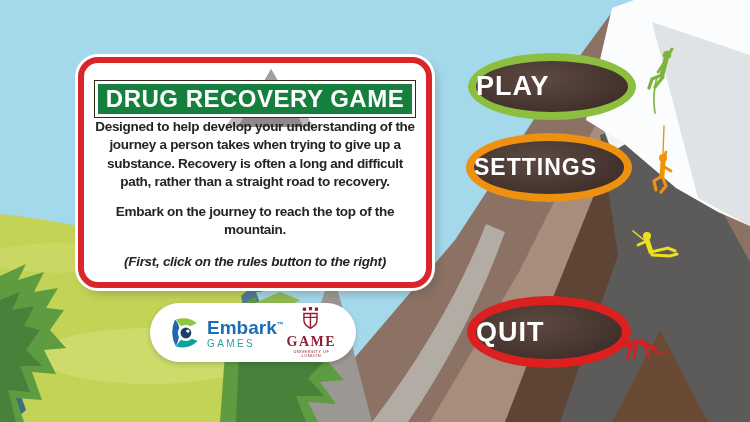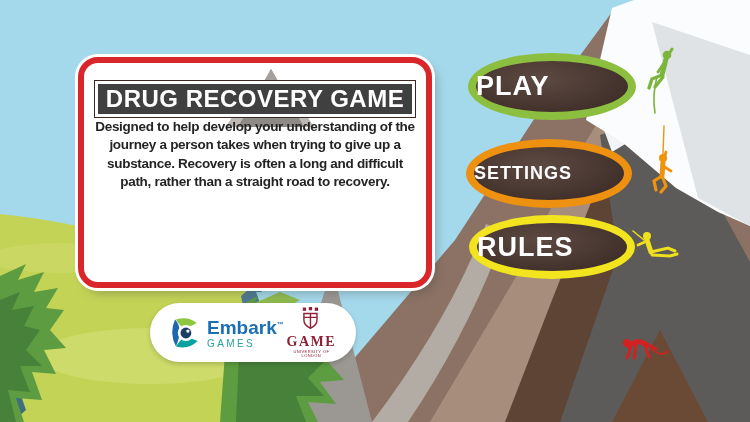--- a/index.html
+++ b/index.html
@@ -12,41 +12,41 @@
   
   .card{
     position:absolute;left:78px;top:57px;width:354px;height:231px;
     box-sizing:border-box;background:#fff;border:6px solid #D8262B;border-radius:20px;
     box-shadow:0 0 0 3px #ffffff,5px 6px 10px rgba(70,70,70,.30);
     text-align:center;overflow:hidden;
   }
   .peaks{position:absolute;left:132px;top:6px;z-index:1;}
   .title-bar{
     position:absolute;left:11px;top:18px;width:320px;height:36px;z-index:2;
-    box-sizing:border-box;background:#404040;border:3px solid #fff;
+    box-sizing:border-box;background:#15803d;border:3px solid #fff;
     box-shadow:0 0 0 1px #38281F;
     color:#fff;font-weight:700;font-size:24px;letter-spacing:.5px;line-height:29px;
   }
   .card-body{position:absolute;left:0;right:0;top:44px;z-index:2;}
   .card-body p{
     margin:11px 10px 0 10px;font-size:13.5px;font-weight:700;letter-spacing:-.3px;
     line-height:1.37;color:#242424;
   }
   .card-body p.hint{font-style:italic;margin-top:13px;}
 
   
   .menu-btn{
     position:absolute;border-radius:50%;box-sizing:border-box;
     background:radial-gradient(ellipse at 42% 35%,#5C4A42 0%,#41302A 75%);
     color:#fff;font-family:"Liberation Sans",sans-serif;font-weight:700;
     display:flex;align-items:center;
     letter-spacing:1px;cursor:pointer;padding:0;
   }
   .btn-play    {left:468px;top:53px; width:168px;height:67px;border:8px solid #8CBE3F;font-size:27px;}
-  .btn-settings{left:466px;top:139px;width:166px;height:69px;border:8px solid #EE9111;font-size:18px;}
+  .btn-settings{left:466px;top:133px;width:166px;height:69px;border:8px solid #EE9111;font-size:23px;}
   .btn-rules   {left:469px;top:215px;width:166px;height:64px;border:8px solid #F2E41F;font-size:27px;}
   .btn-quit    {left:467px;top:296px;width:164px;height:72px;border:9px solid #DC1F1F;font-size:27px;}
 
   .climber{position:absolute;}
 
   
   .brand{
     position:absolute;left:150px;top:303px;width:206px;height:59px;
     box-sizing:border-box;background:#fff;border-radius:30px;
     box-shadow:0 2px 5px rgba(0,0,0,.18);
@@ -104,31 +104,33 @@
       <polygon points="28,28 10,58 46,58" fill="#BDB8B3"></polygon>
       <polygon points="80,30 62,58 98,58" fill="#BDB8B3"></polygon>
       <polygon points="55,0 22,58 88,58" fill="#8E8A87"></polygon>
       <polygon points="55,0 48,14 55,22 62,12" fill="#A5A09C"></polygon>
     </svg>
     <div class="title-bar">
       <span>DRUG RECOVERY GAME</span>
     </div>
     <div class="card-body">
       <p>Designed to help develop your understanding of the journey a person takes when trying to give up a substance. Recovery is often a long and difficult path, rather than a straight road to recovery.</p>
+      <p>Embark on the journey to reach the top of the mountain.</p>
+      <p class="hint">(First, click on the rules button to the right)</p>
     </div>
   </div>
 
   <button class="menu-btn btn-play">
     <span>PLAY</span>
   </button>
   <button class="menu-btn btn-settings">
     <span>SETTINGS</span>
   </button>
-  <button class="menu-btn btn-rules">
-    <span>RULES</span>
+  <button class="menu-btn btn-quit">
+    <span>QUIT</span>
   </button>
 
   <svg class="climber" style="left:644px;top:47px" width="40" height="70" viewBox="0 0 40 70">
     <g stroke="#7CB53E" fill="#7CB53E" stroke-linecap="round">
       <path d="M13 30 Q8 48 11 66" stroke-width="1.6" fill="none"></path>
       <circle cx="23" cy="8" r="4.3" stroke="none"></circle>
       <path d="M22 12 L28 2" stroke-width="3" fill="none"></path>
       <path d="M22 12 L18 28" stroke-width="5" fill="none"></path>
       <path d="M20 16 L14 25" stroke-width="2.8" fill="none"></path>
       <path d="M18 28 L8 32 L5 41" stroke-width="3.4" fill="none"></path>

